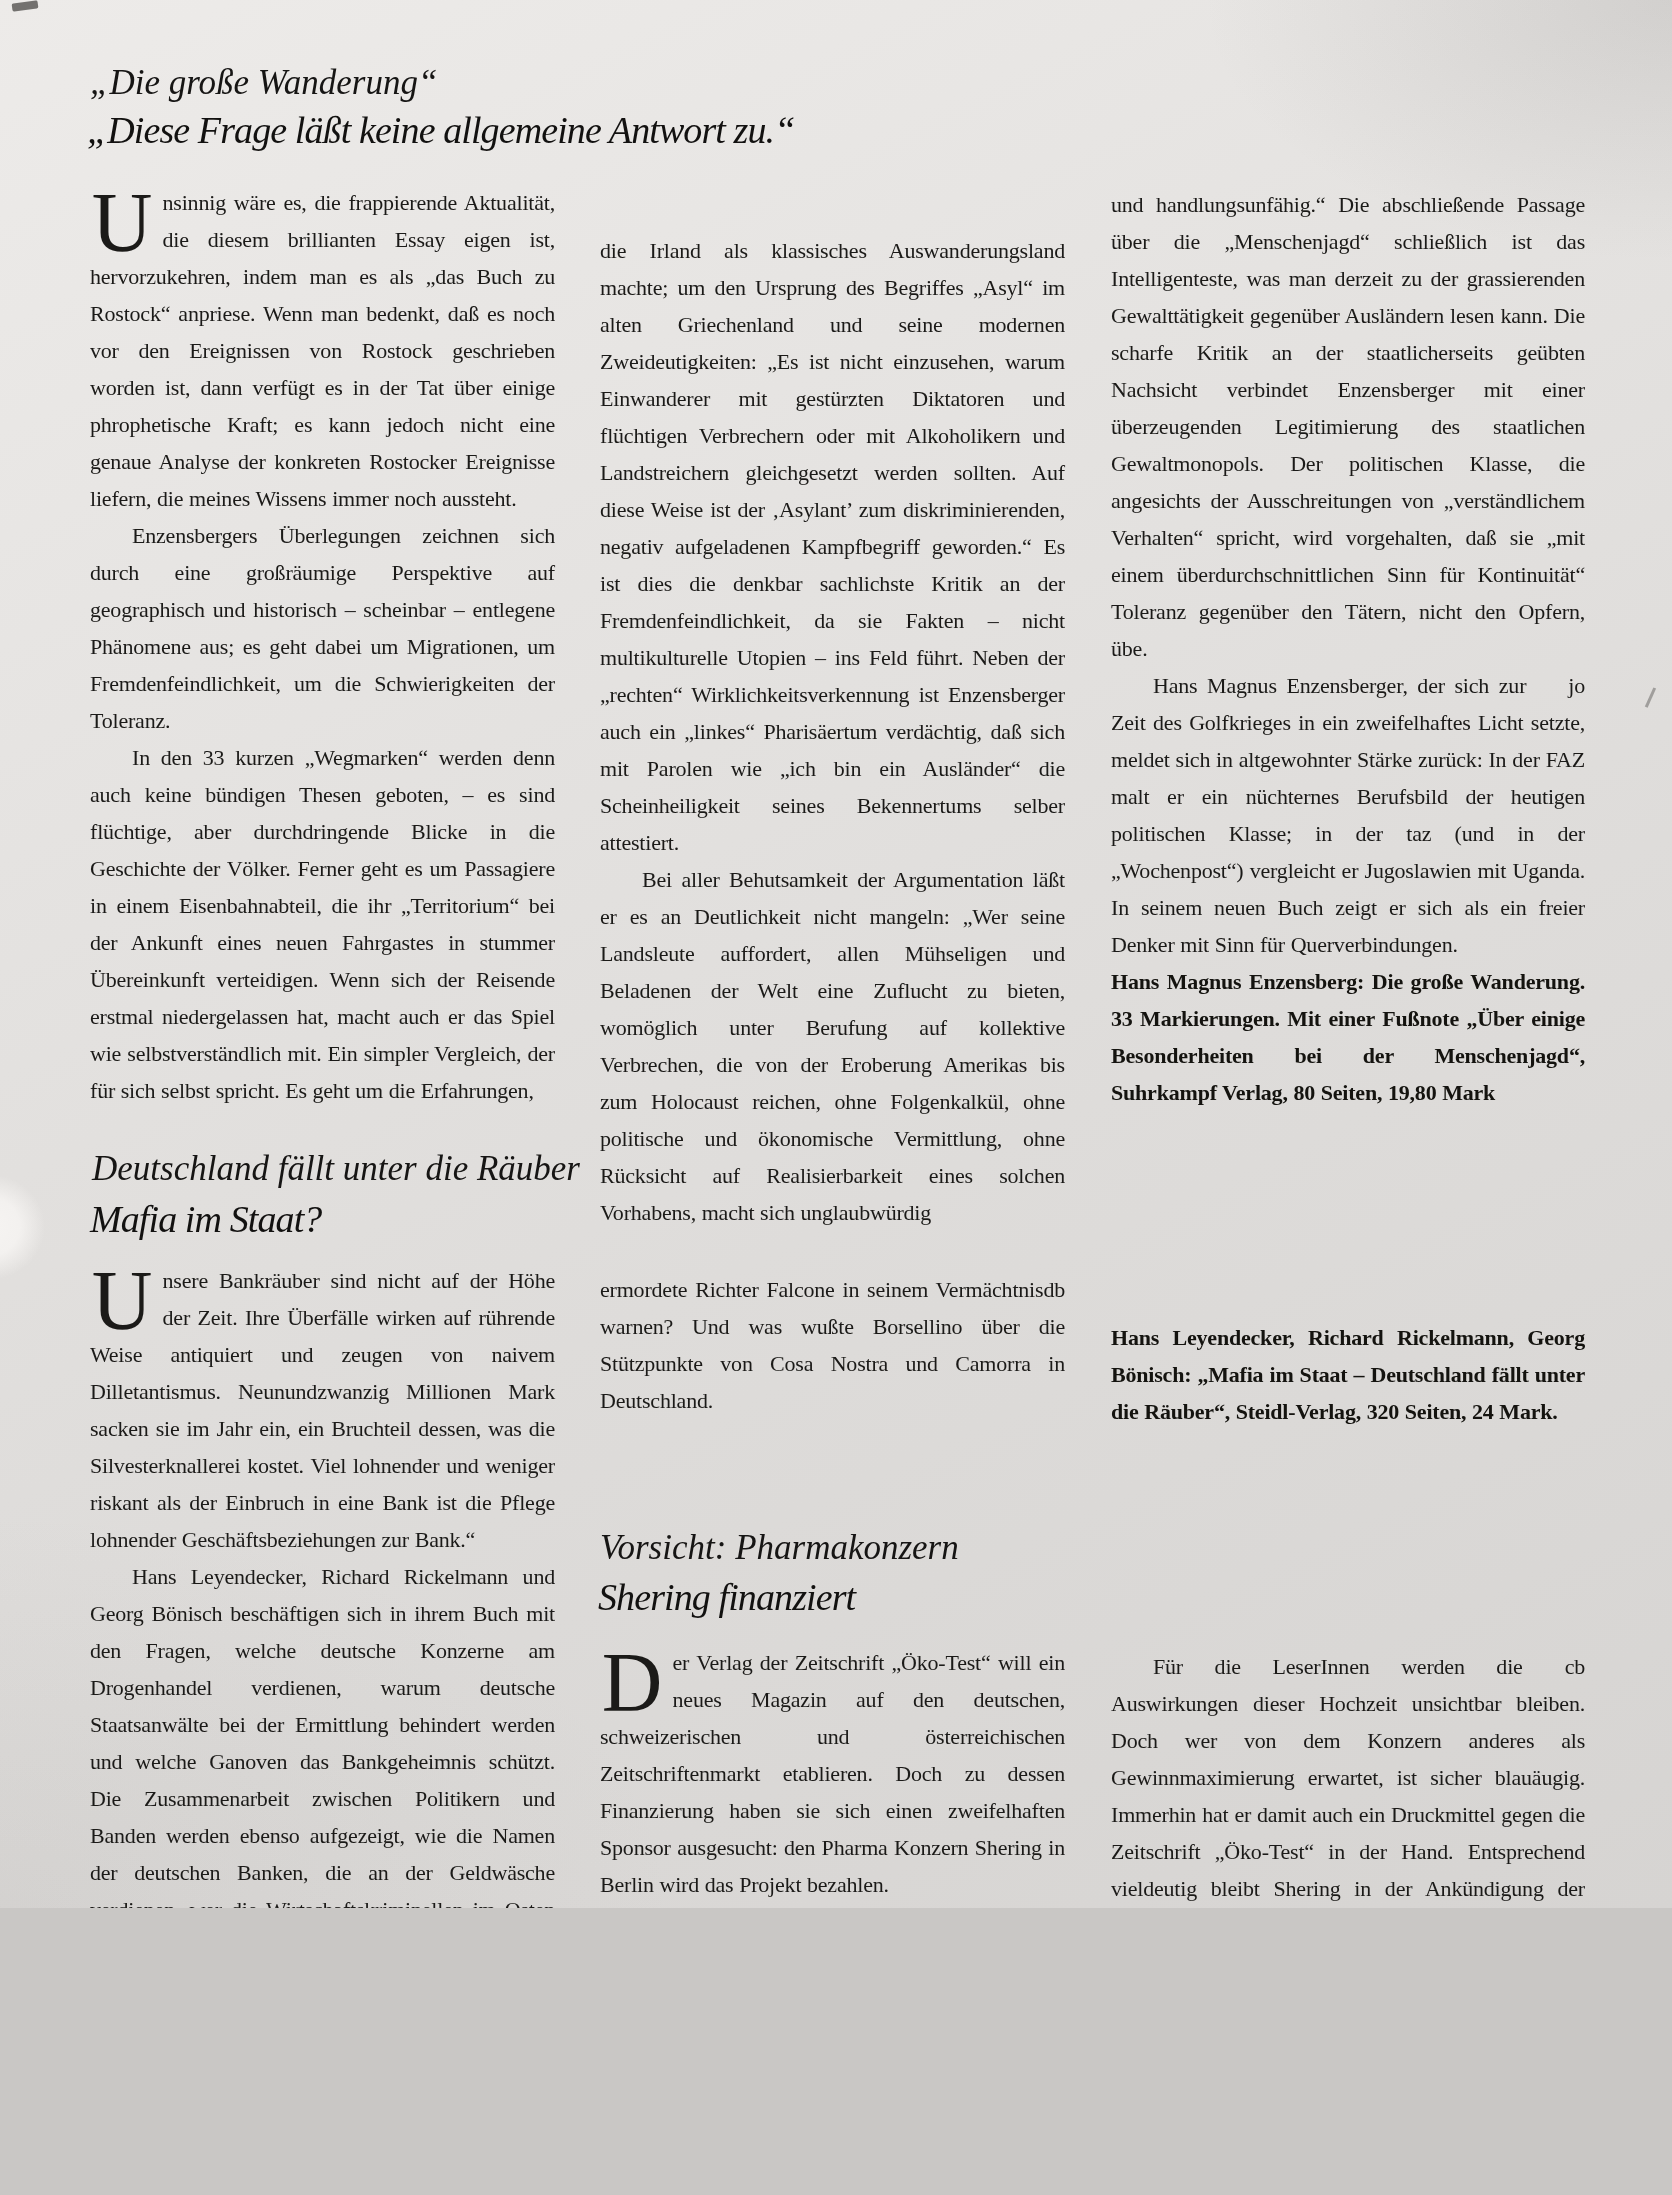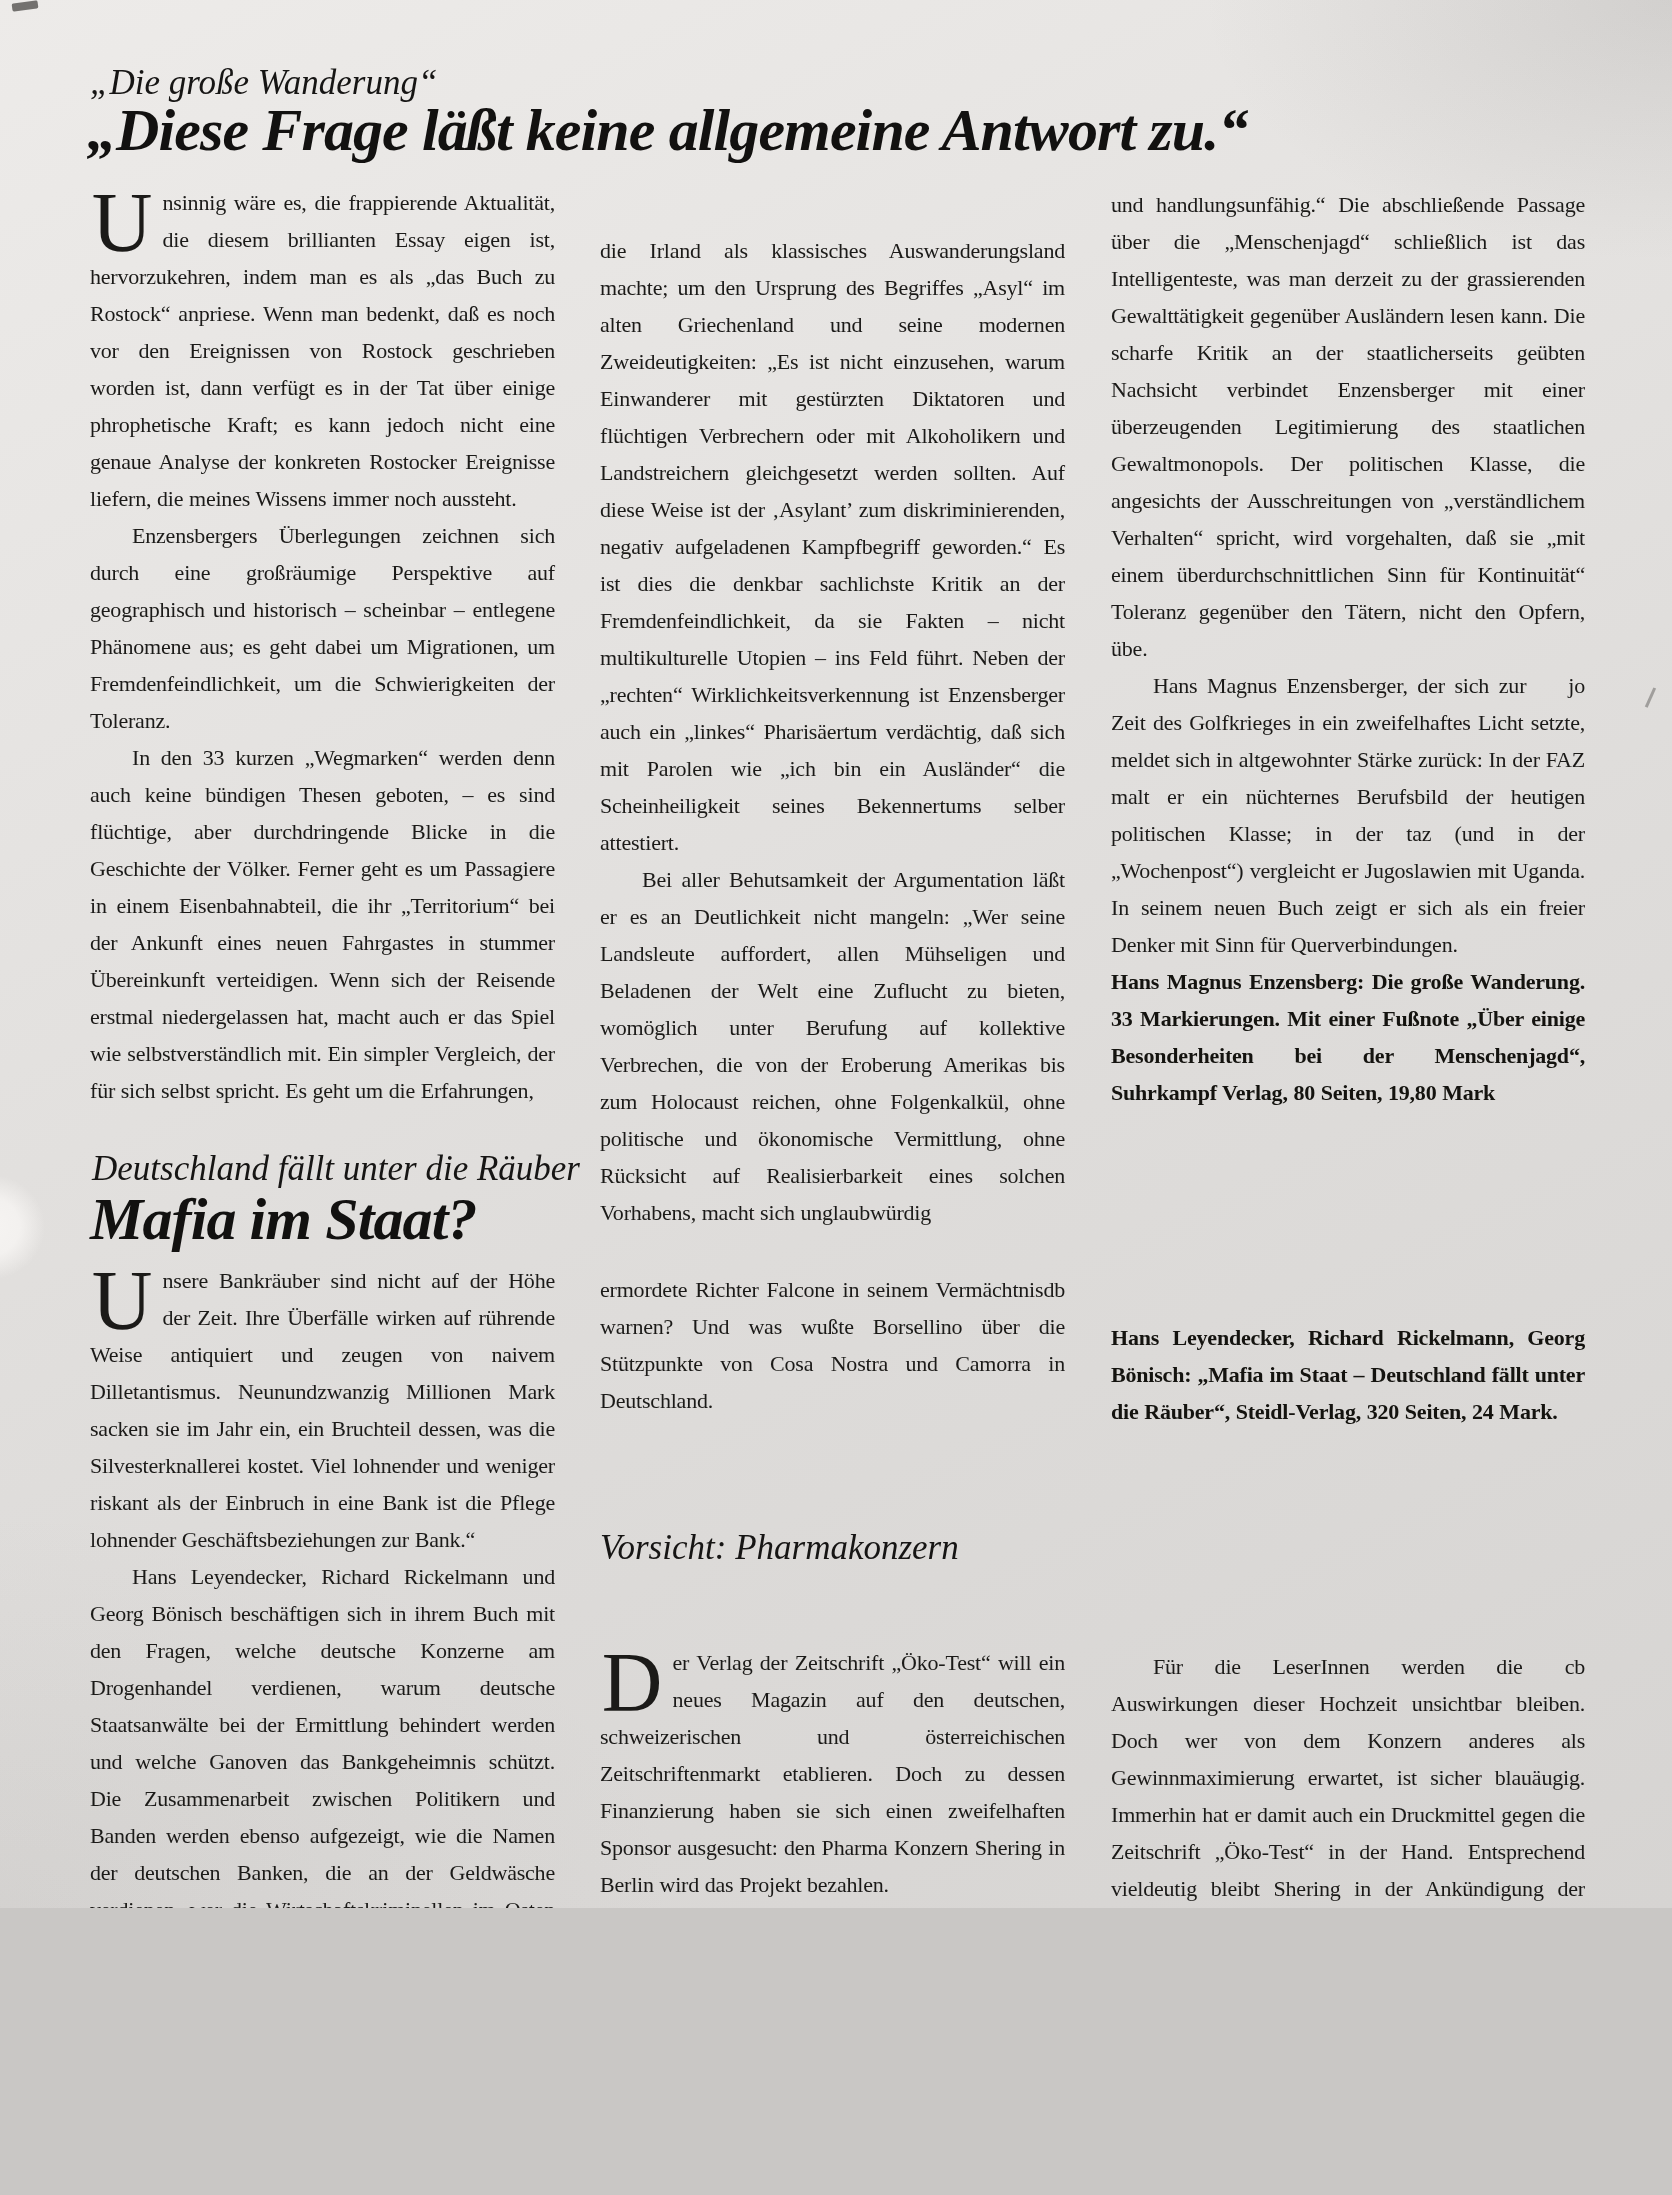--- a/index.html
+++ b/index.html
@@ -21,22 +21,22 @@
     position: absolute;
     font-style: italic;
     font-size: 35px;
     line-height: 40px;
     color: #161514;
     white-space: nowrap;
   }
   .headline {
     position: absolute;
     font-style: italic;
-    font-weight: bold;
-    font-size: 60px;
+    font-weight: normal;
+    font-size: 38px;
     line-height: 54px;
     letter-spacing: -0.9px;
     color: #121110;
     white-space: nowrap;
   }
   .col {
     position: absolute;
     text-align: justify;
     font-size: 22px;
     line-height: 37px;
@@ -129,20 +129,21 @@
 
   <div class="col" style="left:600px; top:1271px; width:465px;">
     <p><span class="sig">db</span><span>ermordete Richter Falcone in seinem Vermächtnis warnen? Und was wußte Borsellino über die Stützpunkte von Cosa Nostra und Camorra in Deutschland.</span></p>
   </div>
 
   <div class="col" style="left:1111px; top:1272px; width:474px;margin-top:47px;">
     <p class="book">Hans Leyendecker, Richard Rickelmann, Georg Bönisch: „Mafia im Staat – Deutschland fällt unter die Räuber“, Steidl-Verlag, 320 Seiten, 24 Mark.</p>
   </div>
 
   <div class="kicker" style="left:600px; top:1528px;">Vorsicht: Pharmakonzern</div>
+  <div class="headline" style="left:598px; top:1570px;">Shering finanziert</div>
 
   <div class="col" style="left:600px; top:1644px; width:465px;">
     <p><span class="dropcap">D</span><span>er Verlag der Zeitschrift „Öko-Test“ will ein neues Magazin auf den deutschen, schweizerischen und österreichischen Zeitschriftenmarkt etablieren. Doch zu dessen Finanzierung haben sie sich einen zweifelhaften Sponsor ausgesucht: den Pharma Konzern Shering in Berlin wird das Projekt bezahlen.</span></p>
     <p class="indent">Bei dem neuen Produkt handelt es sich um eine Übersetzung des Magazins des „World Watch“ Instituts in Washington, das darin Analysen zum Zusammenwirken von ökonomischen und ökologischen Entwicklungen in der Welt veröffentlicht.</p>
   </div>
 
   <div class="col" style="left:1111px; top:1648px; width:474px;">
     <p class="indent"><span class="sig">cb</span><span>Für die LeserInnen werden die Auswirkungen dieser Hochzeit unsichtbar bleiben. Doch wer von dem Konzern anderes als Gewinnmaximierung erwartet, ist sicher blauäugig. Immerhin hat er damit auch ein Druckmittel gegen die Zeitschrift „Öko-Test“ in der Hand. Entsprechend vieldeutig bleibt Shering in der Ankündigung der Zusammenarbeit: „weil wir beide etwas davon haben, trotz unterschiedlicher Positionen“. Und der Konzern prophezeit: „Es wird bald mehr von diesen ungewöhnlichen Partnerschaften geben“ – nach dem Motto: „If you can’t beat them, buy them!“</span></p>
   </div>
 

